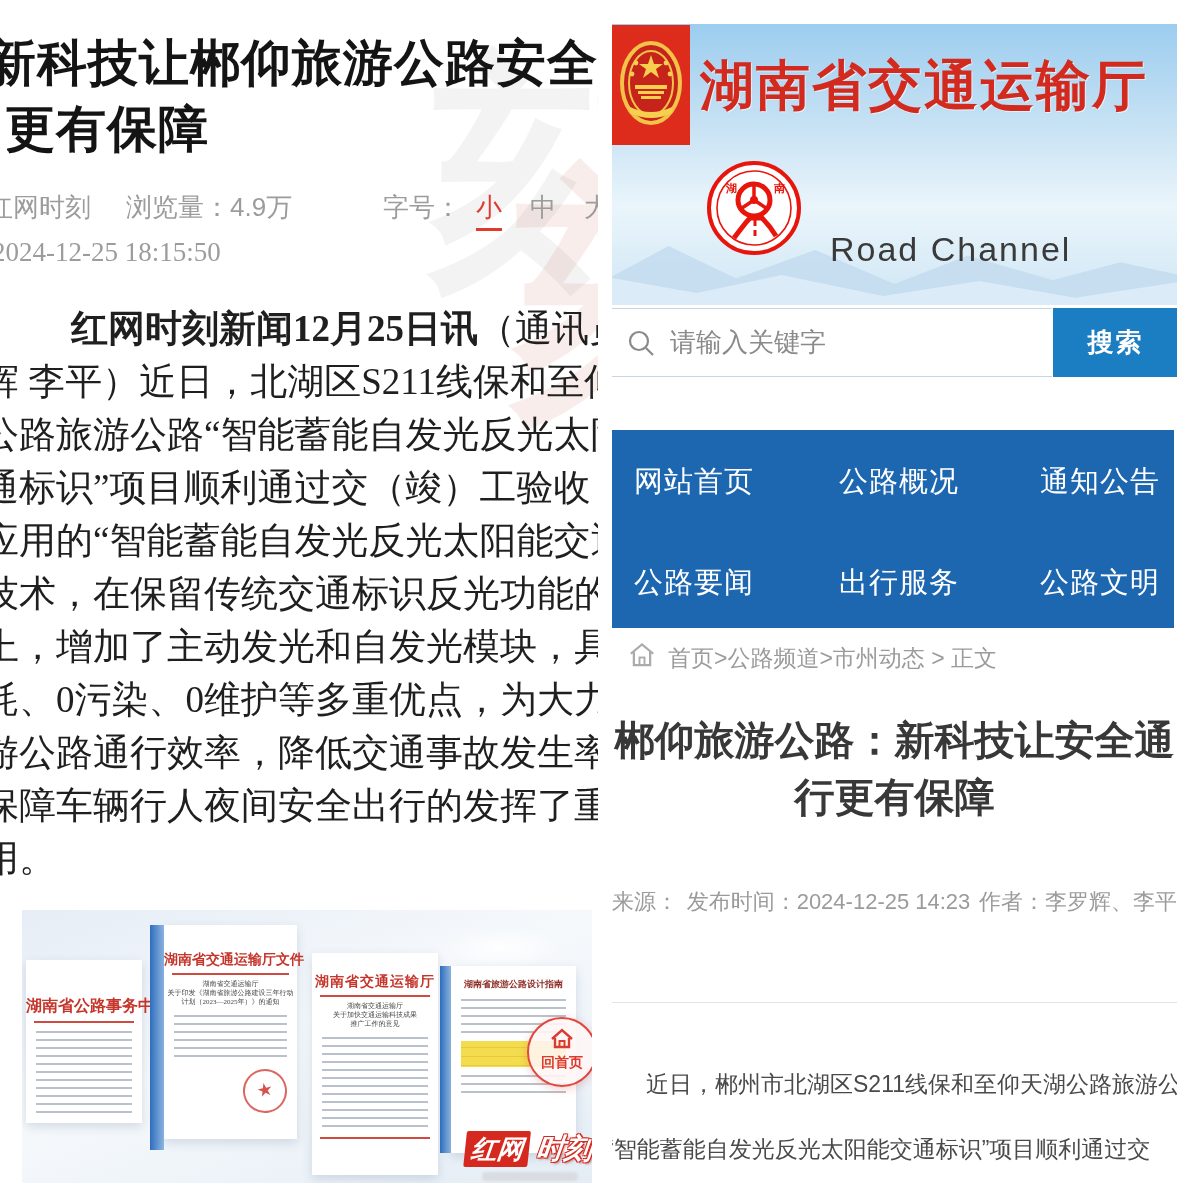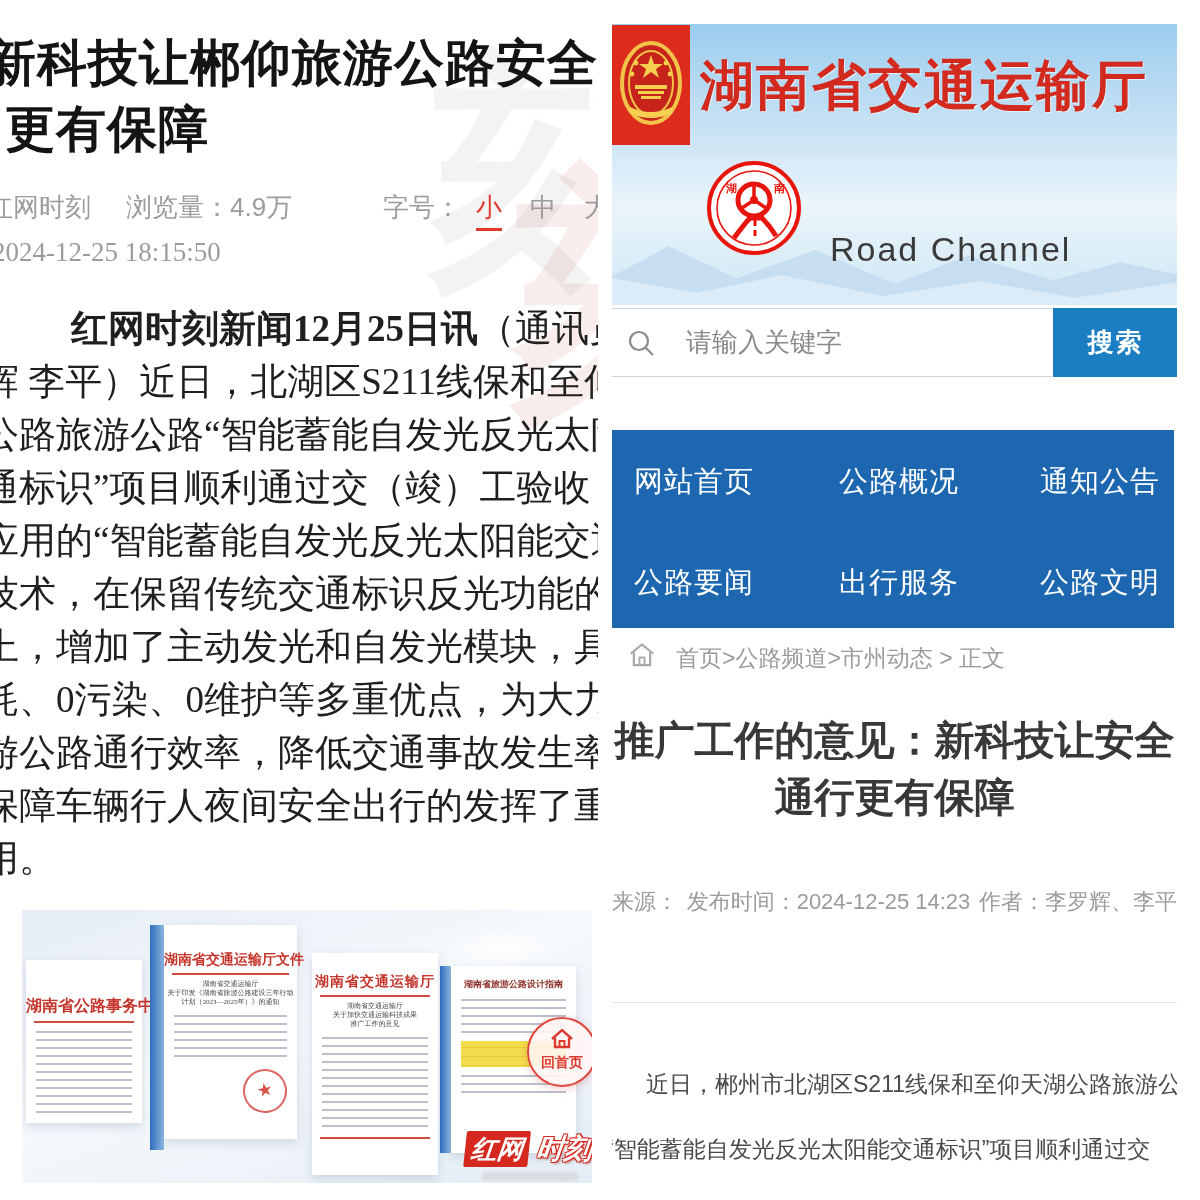--- a/index.html
+++ b/index.html
@@ -88,31 +88,31 @@
   .org-en{position:absolute;left:90px;top:102px;font-size:18.5px;font-weight:700;color:#d22a1e;white-space:nowrap;}
   .channel-logo{position:absolute;left:94px;top:136px;width:97px;height:97px;}
   .channel-cn{position:absolute;left:214px;top:138px;font-size:58px;font-weight:700;color:#e8150d;
               white-space:nowrap;letter-spacing:3px;}
   .channel-en{position:absolute;left:218px;top:206px;font-size:34px;color:#3a3a3a;white-space:nowrap;
               letter-spacing:2px;}
   .searchbar{position:absolute;left:0;top:308px;width:565px;height:69px;}
   .search-input{position:absolute;left:-1px;top:0;width:440px;height:67px;background:#fff;
                 border:1px solid #c9d6e2;border-right:none;display:flex;align-items:center;}
   .search-input svg{margin-left:14px;}
-  .search-input input{border:none;outline:none;font-size:26px;color:#555;margin-left:28px;width:340px;
+  .search-input input{border:none;outline:none;font-size:26px;color:#555;margin-left:12px;width:340px;
                       font-family:"Liberation Sans","DejaVu Sans",sans-serif;background:transparent;}
   .search-input input::placeholder{color:#8a8a8a;}
   .search-btn{position:absolute;left:441px;top:0;width:125px;height:69px;background:#1b7dc2;color:#fff;
               font-size:26px;font-weight:700;display:flex;align-items:center;justify-content:center;
               letter-spacing:2px;cursor:pointer;}
   .navbox{position:absolute;left:-1px;top:430px;width:563px;height:198px;background:#1d66b0;}
   .nav-item{position:absolute;color:#fff;font-size:29px;letter-spacing:1px;white-space:nowrap;cursor:pointer;}
   .breadcrumb{position:absolute;left:0;top:640px;width:565px;height:34px;color:#9b9b9b;font-size:23px;}
   .breadcrumb svg{position:absolute;left:15px;top:0;}
-  .breadcrumb-text{position:absolute;left:56px;top:3px;white-space:nowrap;margin-left:8px;}
+  .breadcrumb-text{position:absolute;left:56px;top:3px;white-space:nowrap;}
   .r-title{position:absolute;left:0;top:712px;width:565px;text-align:center;color:#383838;
            font-size:40px;font-weight:700;line-height:57px;}
   .r-meta{position:absolute;left:0;top:887px;width:565px;display:flex;justify-content:space-between;
           color:#9b9b9b;font-size:22px;white-space:nowrap;}
   .r-font{position:absolute;left:0;top:957px;width:565px;text-align:center;color:#9b9b9b;font-size:22px;}
   .r-font .fs-link{margin:0 4px;cursor:pointer;}
   .r-font .fs-small{color:#4a7fb5;}
   .r-sep{position:absolute;left:0;top:1002px;width:565px;height:1px;background:#e4e4e4;}
   .r-body{position:absolute;left:0;top:1052px;width:566px;color:#4a4a4a;font-size:23px;}
   .r-body .rl{white-space:nowrap;height:65px;line-height:65px;}
@@ -278,21 +278,21 @@
 
     <div class="breadcrumb">
       <svg width="30" height="30" viewBox="0 0 24 24">
         <path d="M3 11 L12 3.5 L21 11" fill="none" stroke="#ababab" stroke-width="1.8"></path>
         <path d="M5.5 9.5 V20 H18.5 V9.5" fill="none" stroke="#ababab" stroke-width="1.8"></path>
         <rect x="10" y="14" width="4" height="6" fill="none" stroke="#ababab" stroke-width="1.5"></rect>
       </svg>
       <span class="breadcrumb-text">首页&gt;公路频道&gt;市州动态 &gt; 正文</span>
     </div>
 
-    <h2 class="r-title" style="margin:0;">推广工作的意见：新科技让安全通行更有保障</h2>
+    <h2 class="r-title" style="margin:0;">郴仰旅游公路：新科技让安全通行更有保障</h2>
 
     <div class="r-meta">
       <span>来源：</span>
       <span>发布时间：2024-12-25 14:23</span>
       <span>作者：李罗辉、李平</span>
     </div>
 
 
     <div class="r-sep"></div>
 

